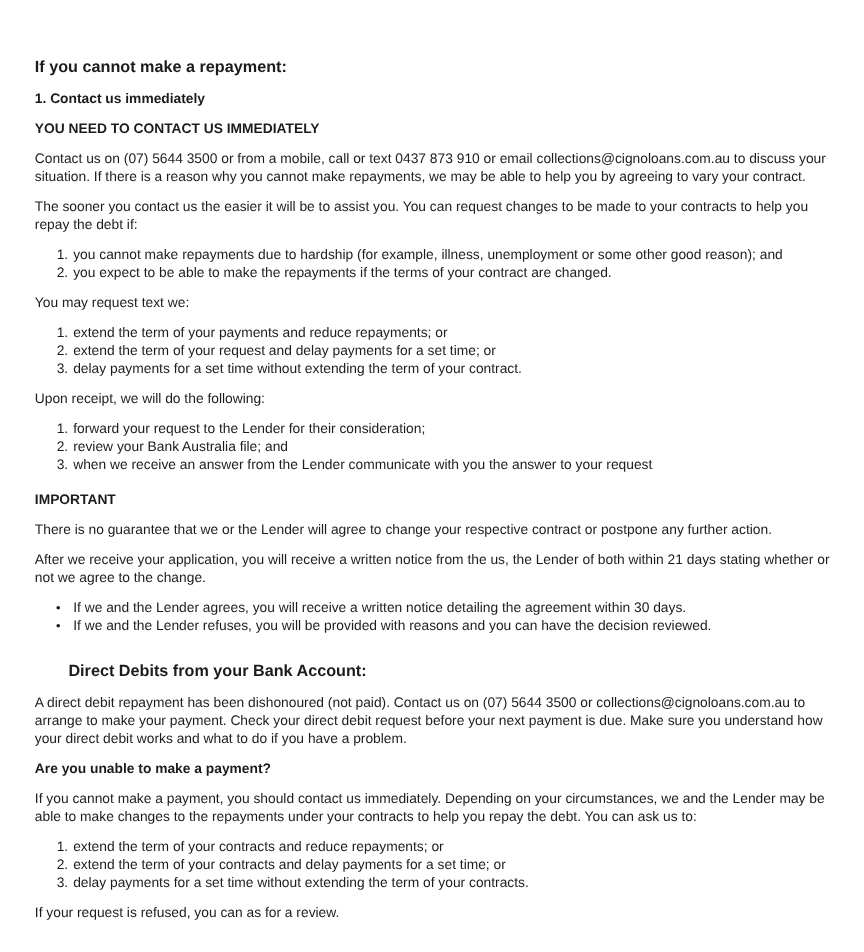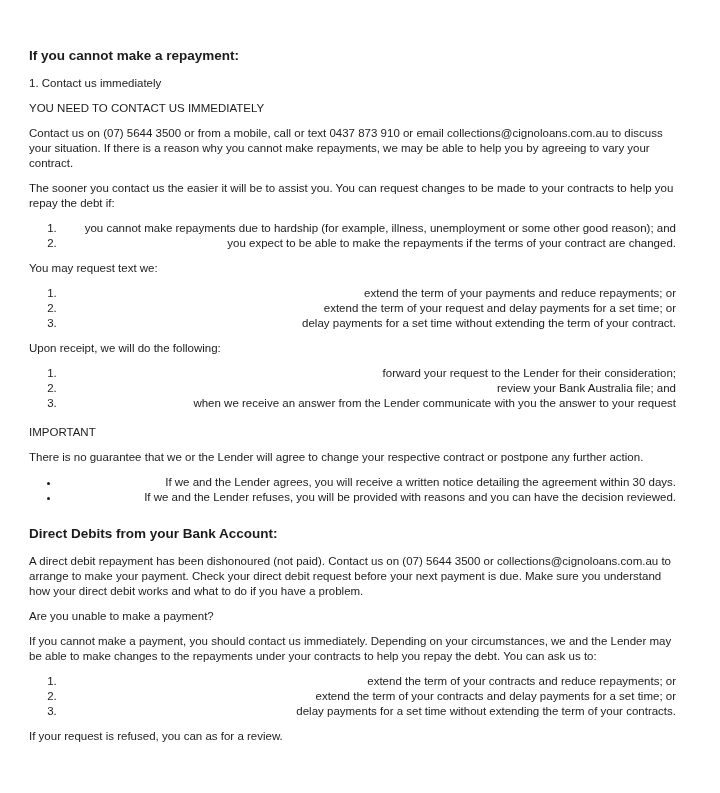--- a/index.html
+++ b/index.html
@@ -9,46 +9,46 @@
   }
   body {
     width: 720px;
     height: 793px;
     overflow: hidden;
   }
   .page {
     box-sizing: border-box;
     width: 720px;
     height: 793px;
-    padding: 47px 44px 0 29px;
+    padding: 47px 28px 0 29px;
     font-family: "Liberation Sans", "DejaVu Sans", sans-serif;
     font-size: 11.5px;
     line-height: 15px;
     color: #1c1c1c;
     background: #ffffff;
   }
   .h-lg {
     font-size: 13.5px;
     line-height: 17px;
     font-weight: bold;
     margin: 0 0 12px 0;
   }
   .h-lg.spaced {
     margin-top: 20px;
+    margin-left: 28px;
   }
   p {
     margin: 10px 0;
   }
   p.b {
-    font-weight: normal;
+    font-weight: bold;
   }
   ol, ul {
     margin: 6px 0 10px 0;
     padding-left: 31px;
-    text-align: right;
   }
   li {
     margin: 0;
     padding-left: 1px;
   }
   p.final {
   }
 </style>
 </head>
 <body>
@@ -83,20 +83,21 @@
   <ol>
     <li>forward your request to the Lender for their consideration;</li>
     <li>review your Bank Australia file; and</li>
     <li>when we receive an answer from the Lender communicate with you the answer to your request</li>
   </ol>
 
   <p class="b" style="margin-top: 14px;">IMPORTANT</p>
 
   <p>There is no guarantee that we or the Lender will agree to change your respective contract or postpone any further action.</p>
 
+  <p>After we receive your application, you will receive a written notice from the us, the Lender of both within 21 days stating whether or not we agree to the change.</p>
 
   <ul>
     <li>If we and the Lender agrees, you will receive a written notice detailing the agreement within 30 days.</li>
     <li>If we and the Lender refuses, you will be provided with reasons and you can have the decision reviewed.</li>
   </ul>
 
   <h1 class="h-lg spaced">Direct Debits from your Bank Account:</h1>
 
   <p>A direct debit repayment has been dishonoured (not paid). Contact us on (07) 5644 3500 or collections@cignoloans.com.au to arrange to make your payment. Check your direct debit request before your next payment is due. Make sure you understand how your direct debit works and what to do if you have a problem.</p>
 

